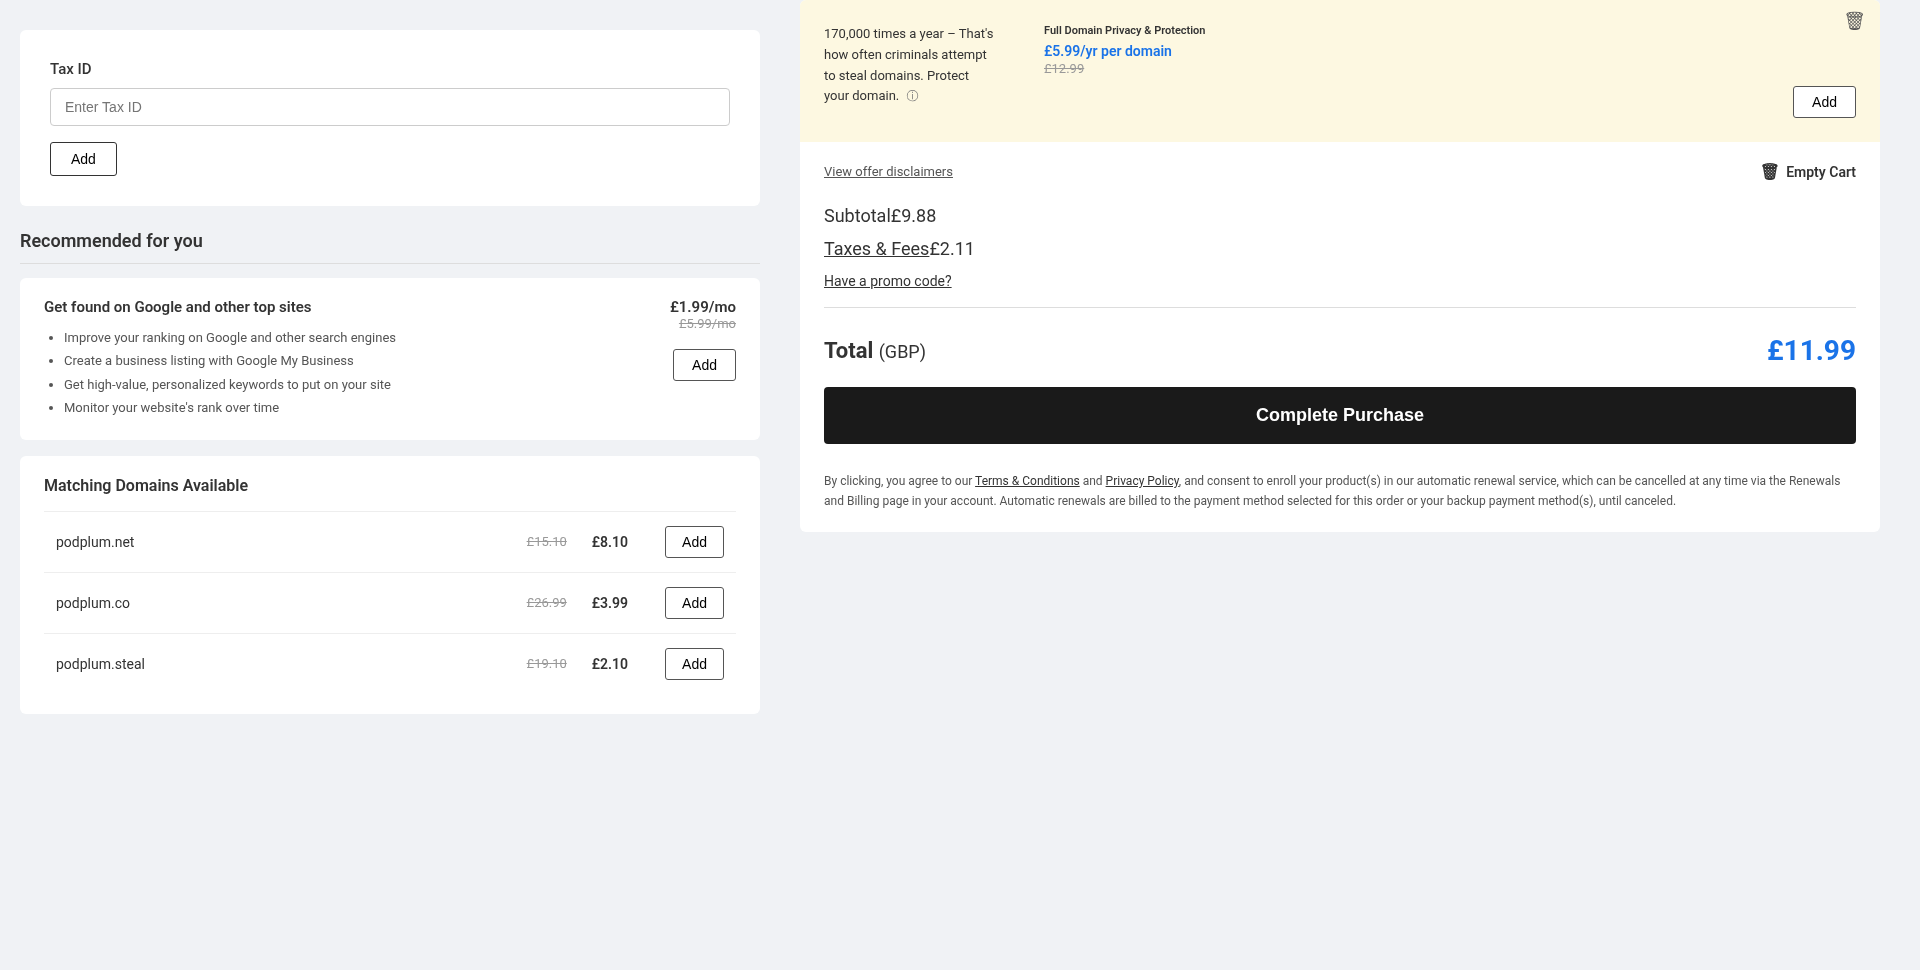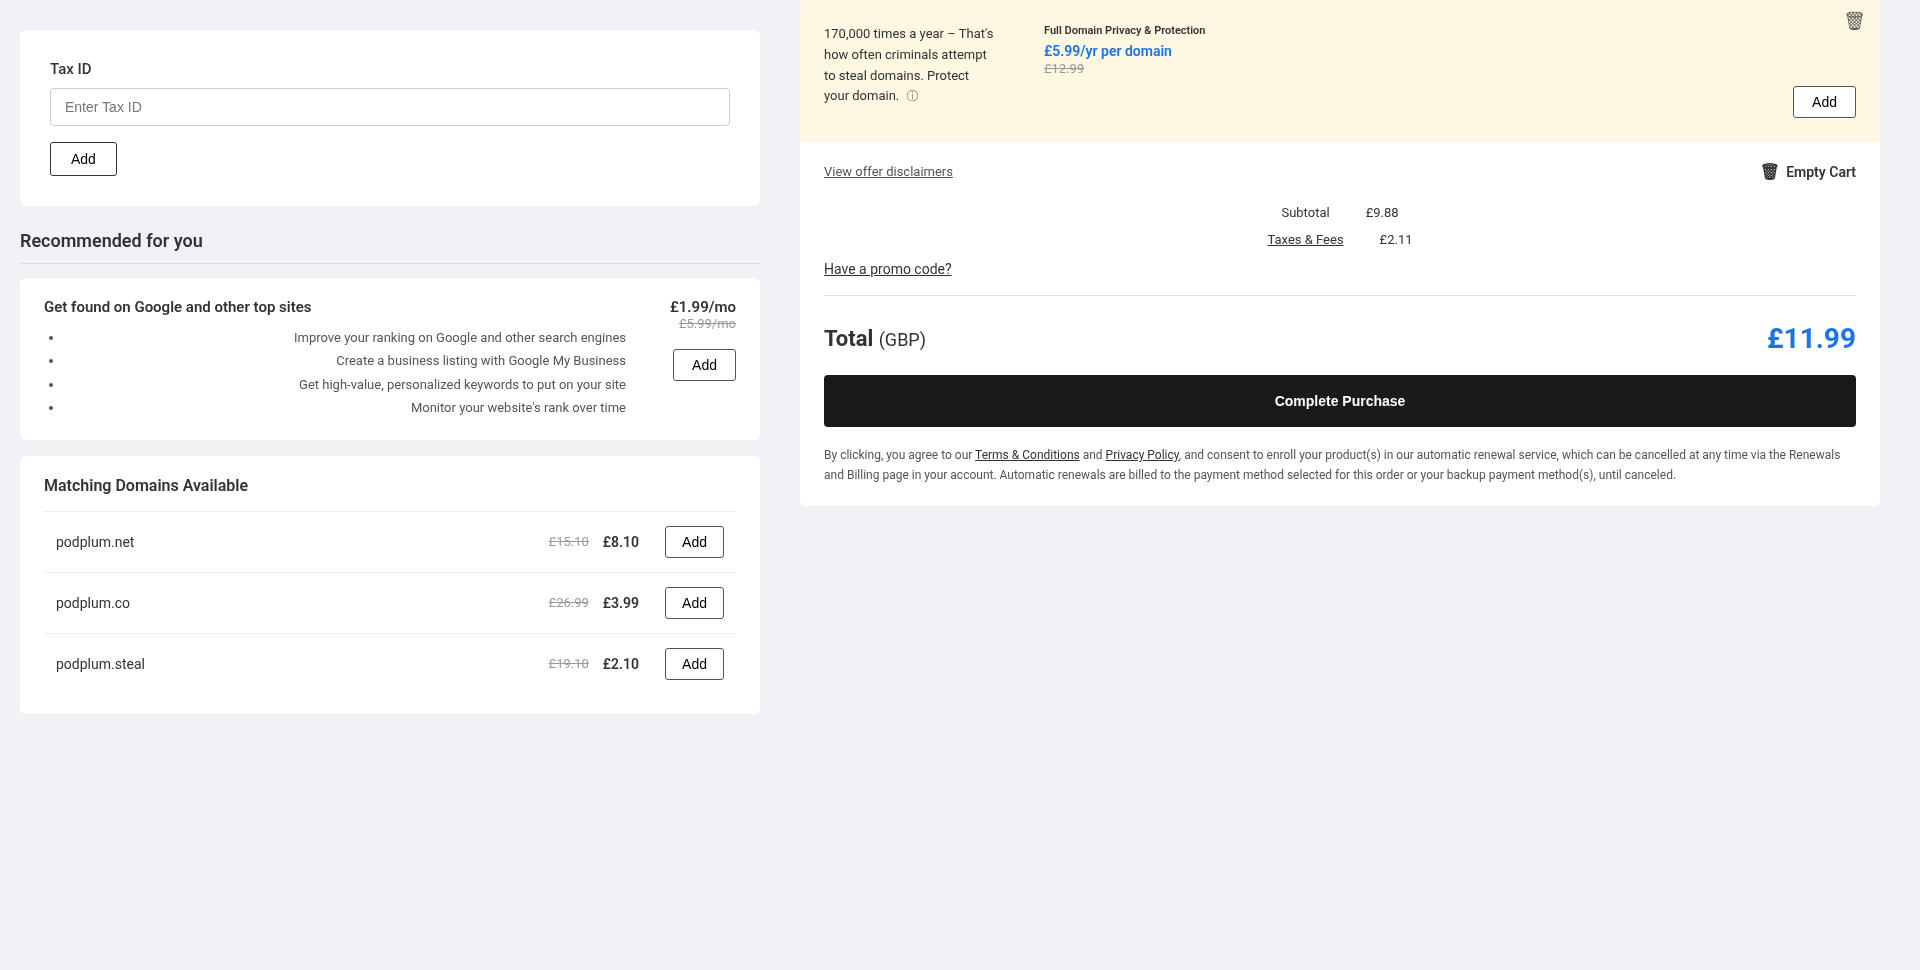--- a/index.html
+++ b/index.html
@@ -84,21 +84,20 @@
       color: #333;
       margin-bottom: 10px;
     }
 
     .rec-list {
       list-style: disc;
       padding-left: 20px;
       color: #555;
       font-size: 13px;
       line-height: 1.8;
-      text-align: right;
     }
 
     .rec-price-current {
       font-size: 15px;
       font-weight: 600;
       color: #333;
     }
 
     .rec-price-original {
       font-size: 13px;
@@ -139,21 +138,21 @@
     }
 
     .domain-name {
       font-size: 14px;
       color: #333;
     }
 
     .domain-pricing {
       display: flex;
       align-items: center;
-      gap: 14px;
+      gap: 25px;
     }
 
     .domain-price-original {
       font-size: 13px;
       color: #999;
       text-decoration: line-through;
     }
 
     .domain-price-current {
       font-size: 14px;
@@ -277,25 +276,24 @@
       cursor: pointer;
       text-decoration: none;
     }
 
     .trash-icon {
       font-size: 16px;
     }
 
     .subtotal-row, .tax-fee-row {
       display: flex;
-      justify-content: center;
-      font-size: 13px;
+      justify-content: flex-start;
+      font-size: 18px;
       color: #333;
       padding: 6px 0;
-      gap: 36px;
     }
 
     .taxes-fees-link {
       color: #333;
       text-decoration: underline;
       cursor: pointer;
     }
 
     .promo-link {
       color: #333;
@@ -335,25 +333,25 @@
       font-weight: 700;
       color: #1a73e8;
     }
 
     .btn-complete-purchase {
       width: 100%;
       background: #1a1a1a;
       color: #fff;
       border: none;
       padding: 18px;
-      font-size: 14px;
+      font-size: 18px;
       font-weight: 600;
       cursor: pointer;
       border-radius: 4px;
-      margin-bottom: 18px;
+      margin-bottom: 27px;
     }
 
     .legal-text {
       font-size: 12px;
       color: #555;
       line-height: 1.7;
     }
 
     .legal-link {
       color: #333;

